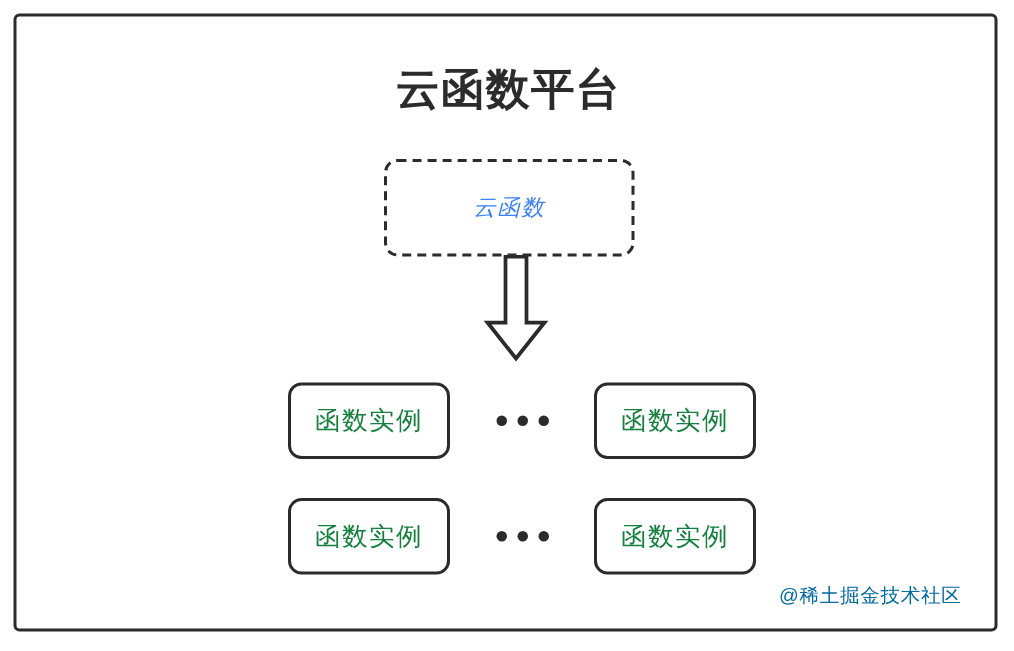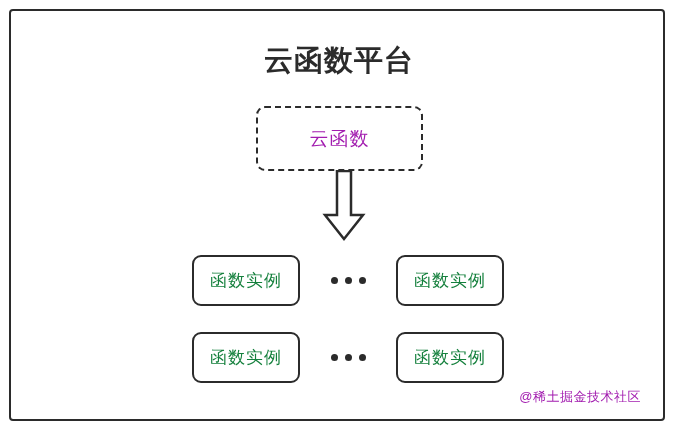--- a/index.html
+++ b/index.html
@@ -62,25 +62,26 @@
     height: 65px;
     box-sizing: border-box;
     border: 2.5px dashed #2b2b2b;
     border-radius: 9px;
     background: #ffffff;
     display: flex;
     align-items: center;
     justify-content: center;
   }
   .cloud-func-label {
-    font-size: 19px;
+    font-size: 15px;
     line-height: 1;
-    color: #a21caf;
+    color: #3b82f6;
     letter-spacing: 1px;
     white-space: nowrap;
+    font-style: italic;
   }
 
   
   .flow-arrow {
     position: absolute;
     left: 310px;
     top: 159px;
     width: 46px;
     height: 72px;
   }
@@ -137,21 +138,21 @@
     background: #2b2b2b;
   }
 
   
   .watermark {
     position: absolute;
     right: 22px;
     bottom: 14px;
     font-size: 13px;
     line-height: 1.2;
-    color: #a21caf;
+    color: #0369a1;
     white-space: nowrap;
     letter-spacing: 0.5px;
   }
 </style>
 </head>
 <body>
 
 <div class="canvas">
 
   <div class="platform-box">

